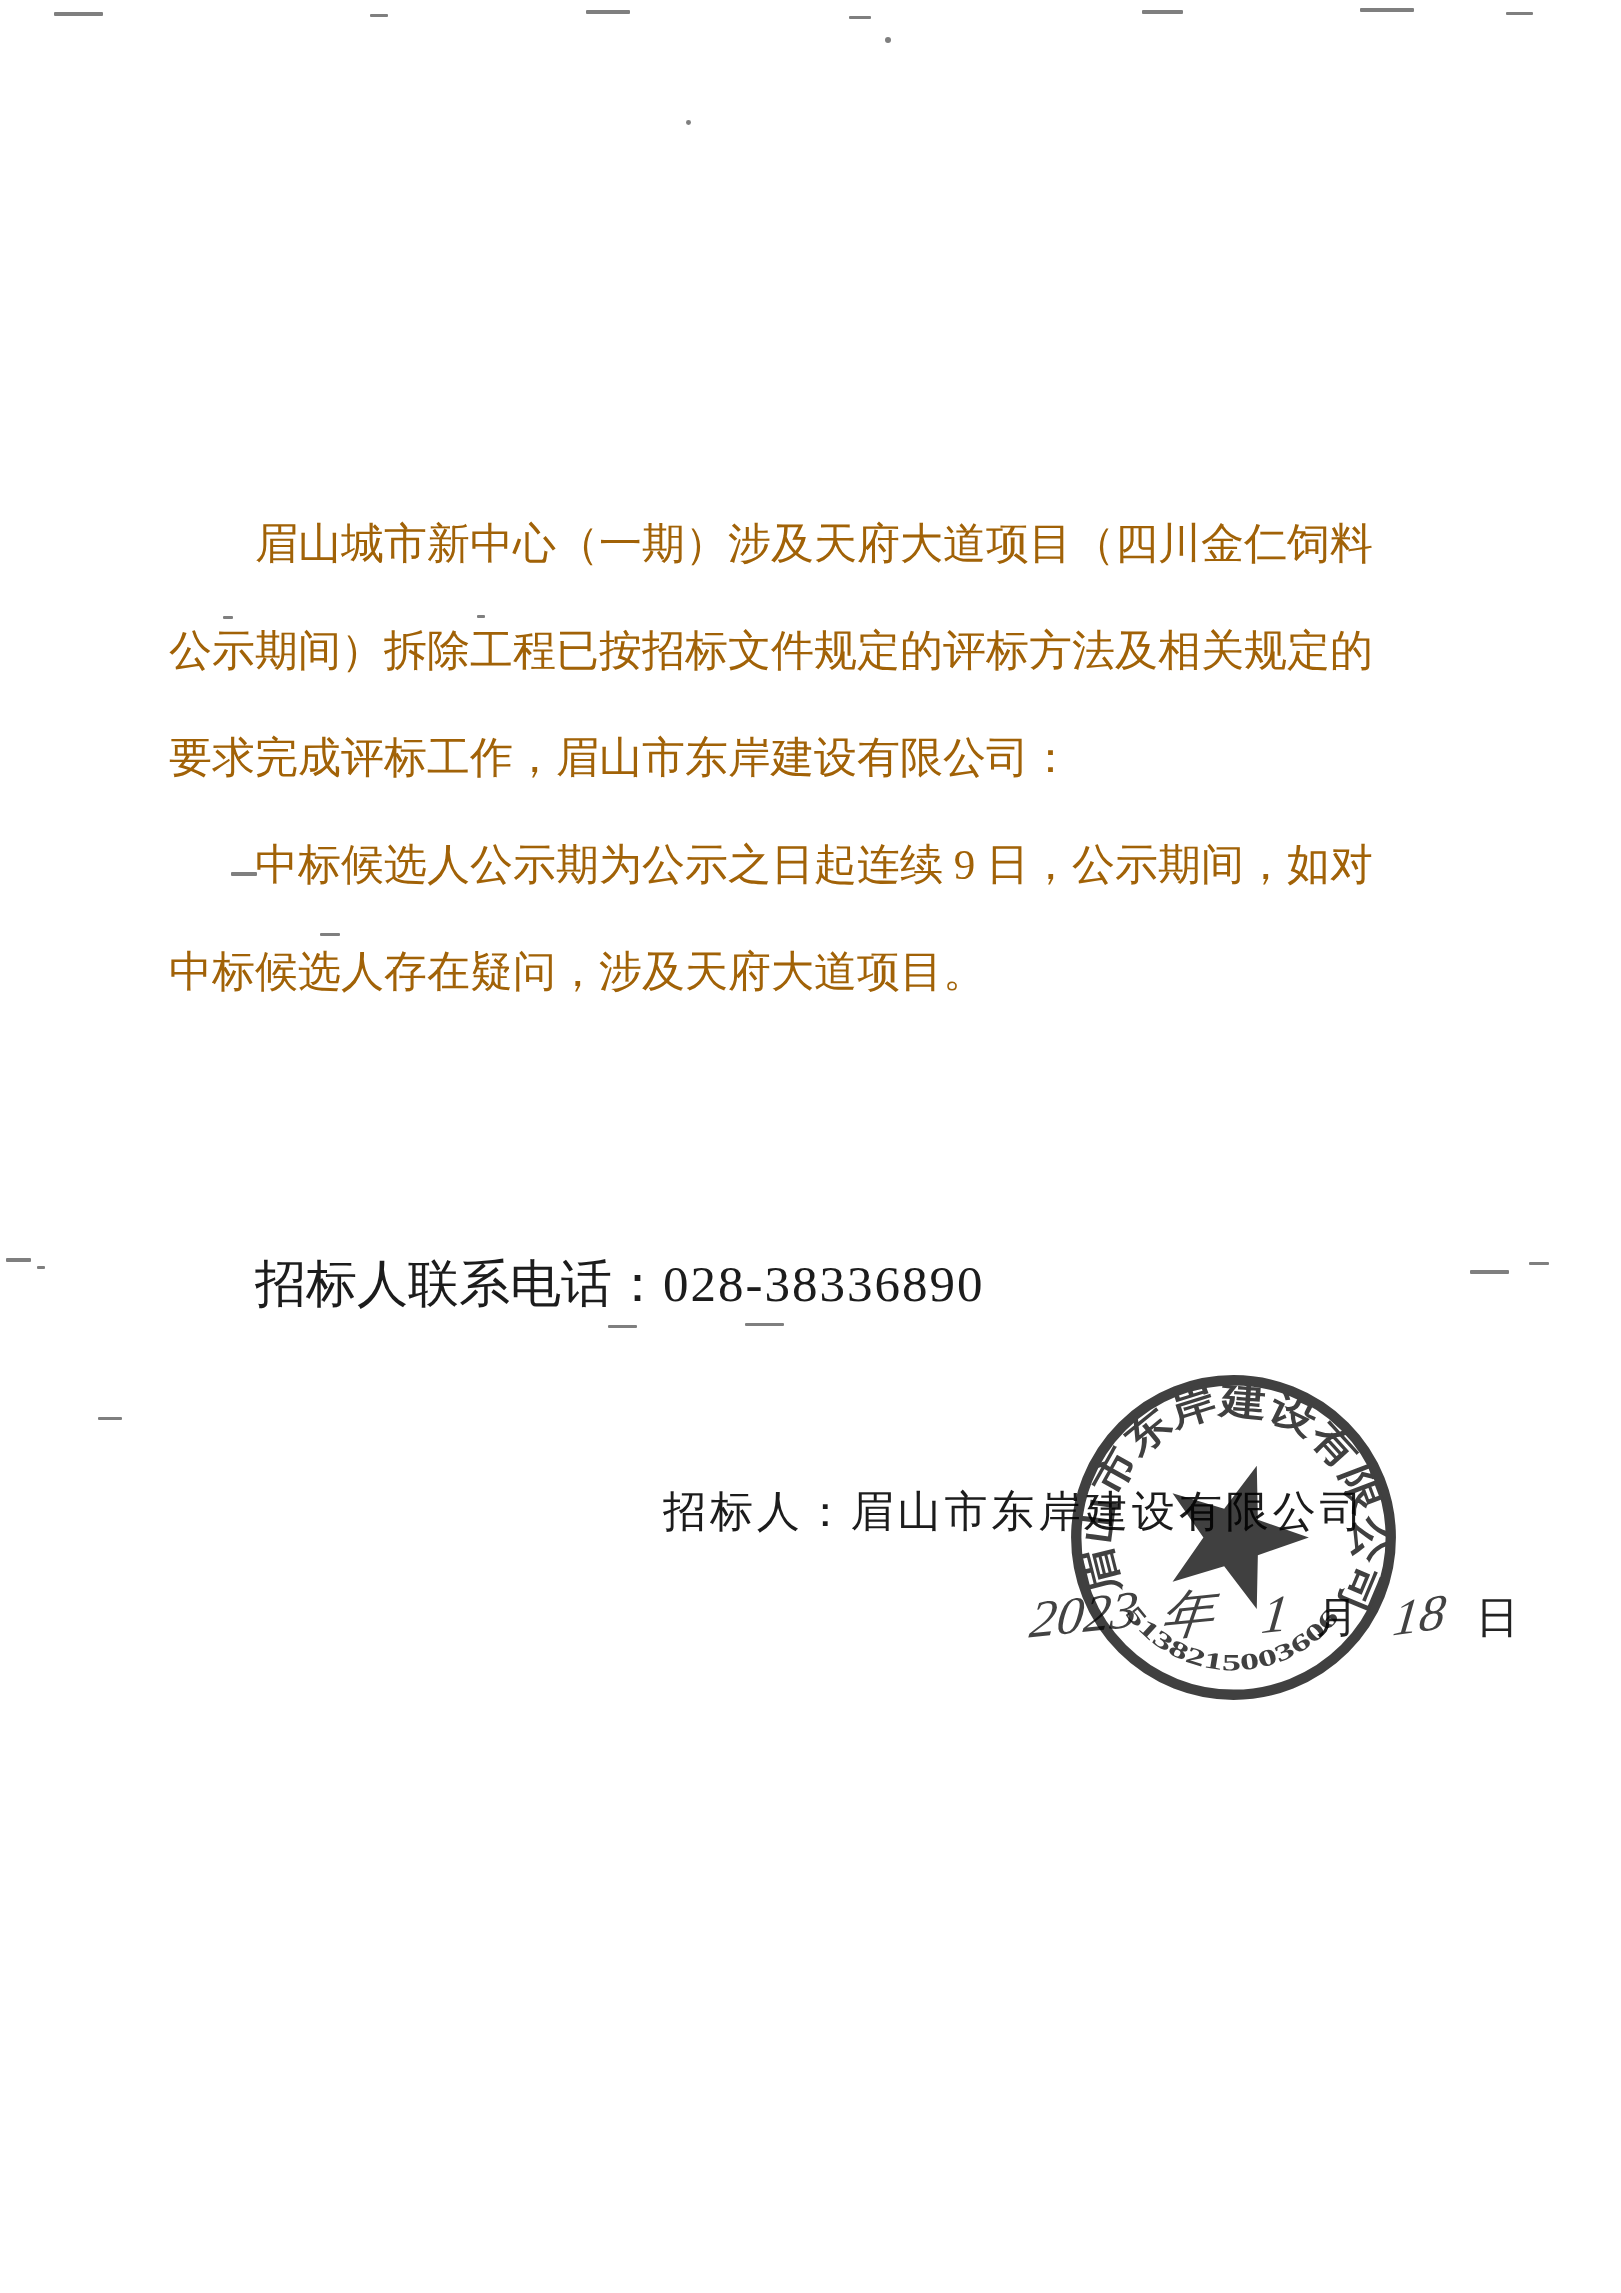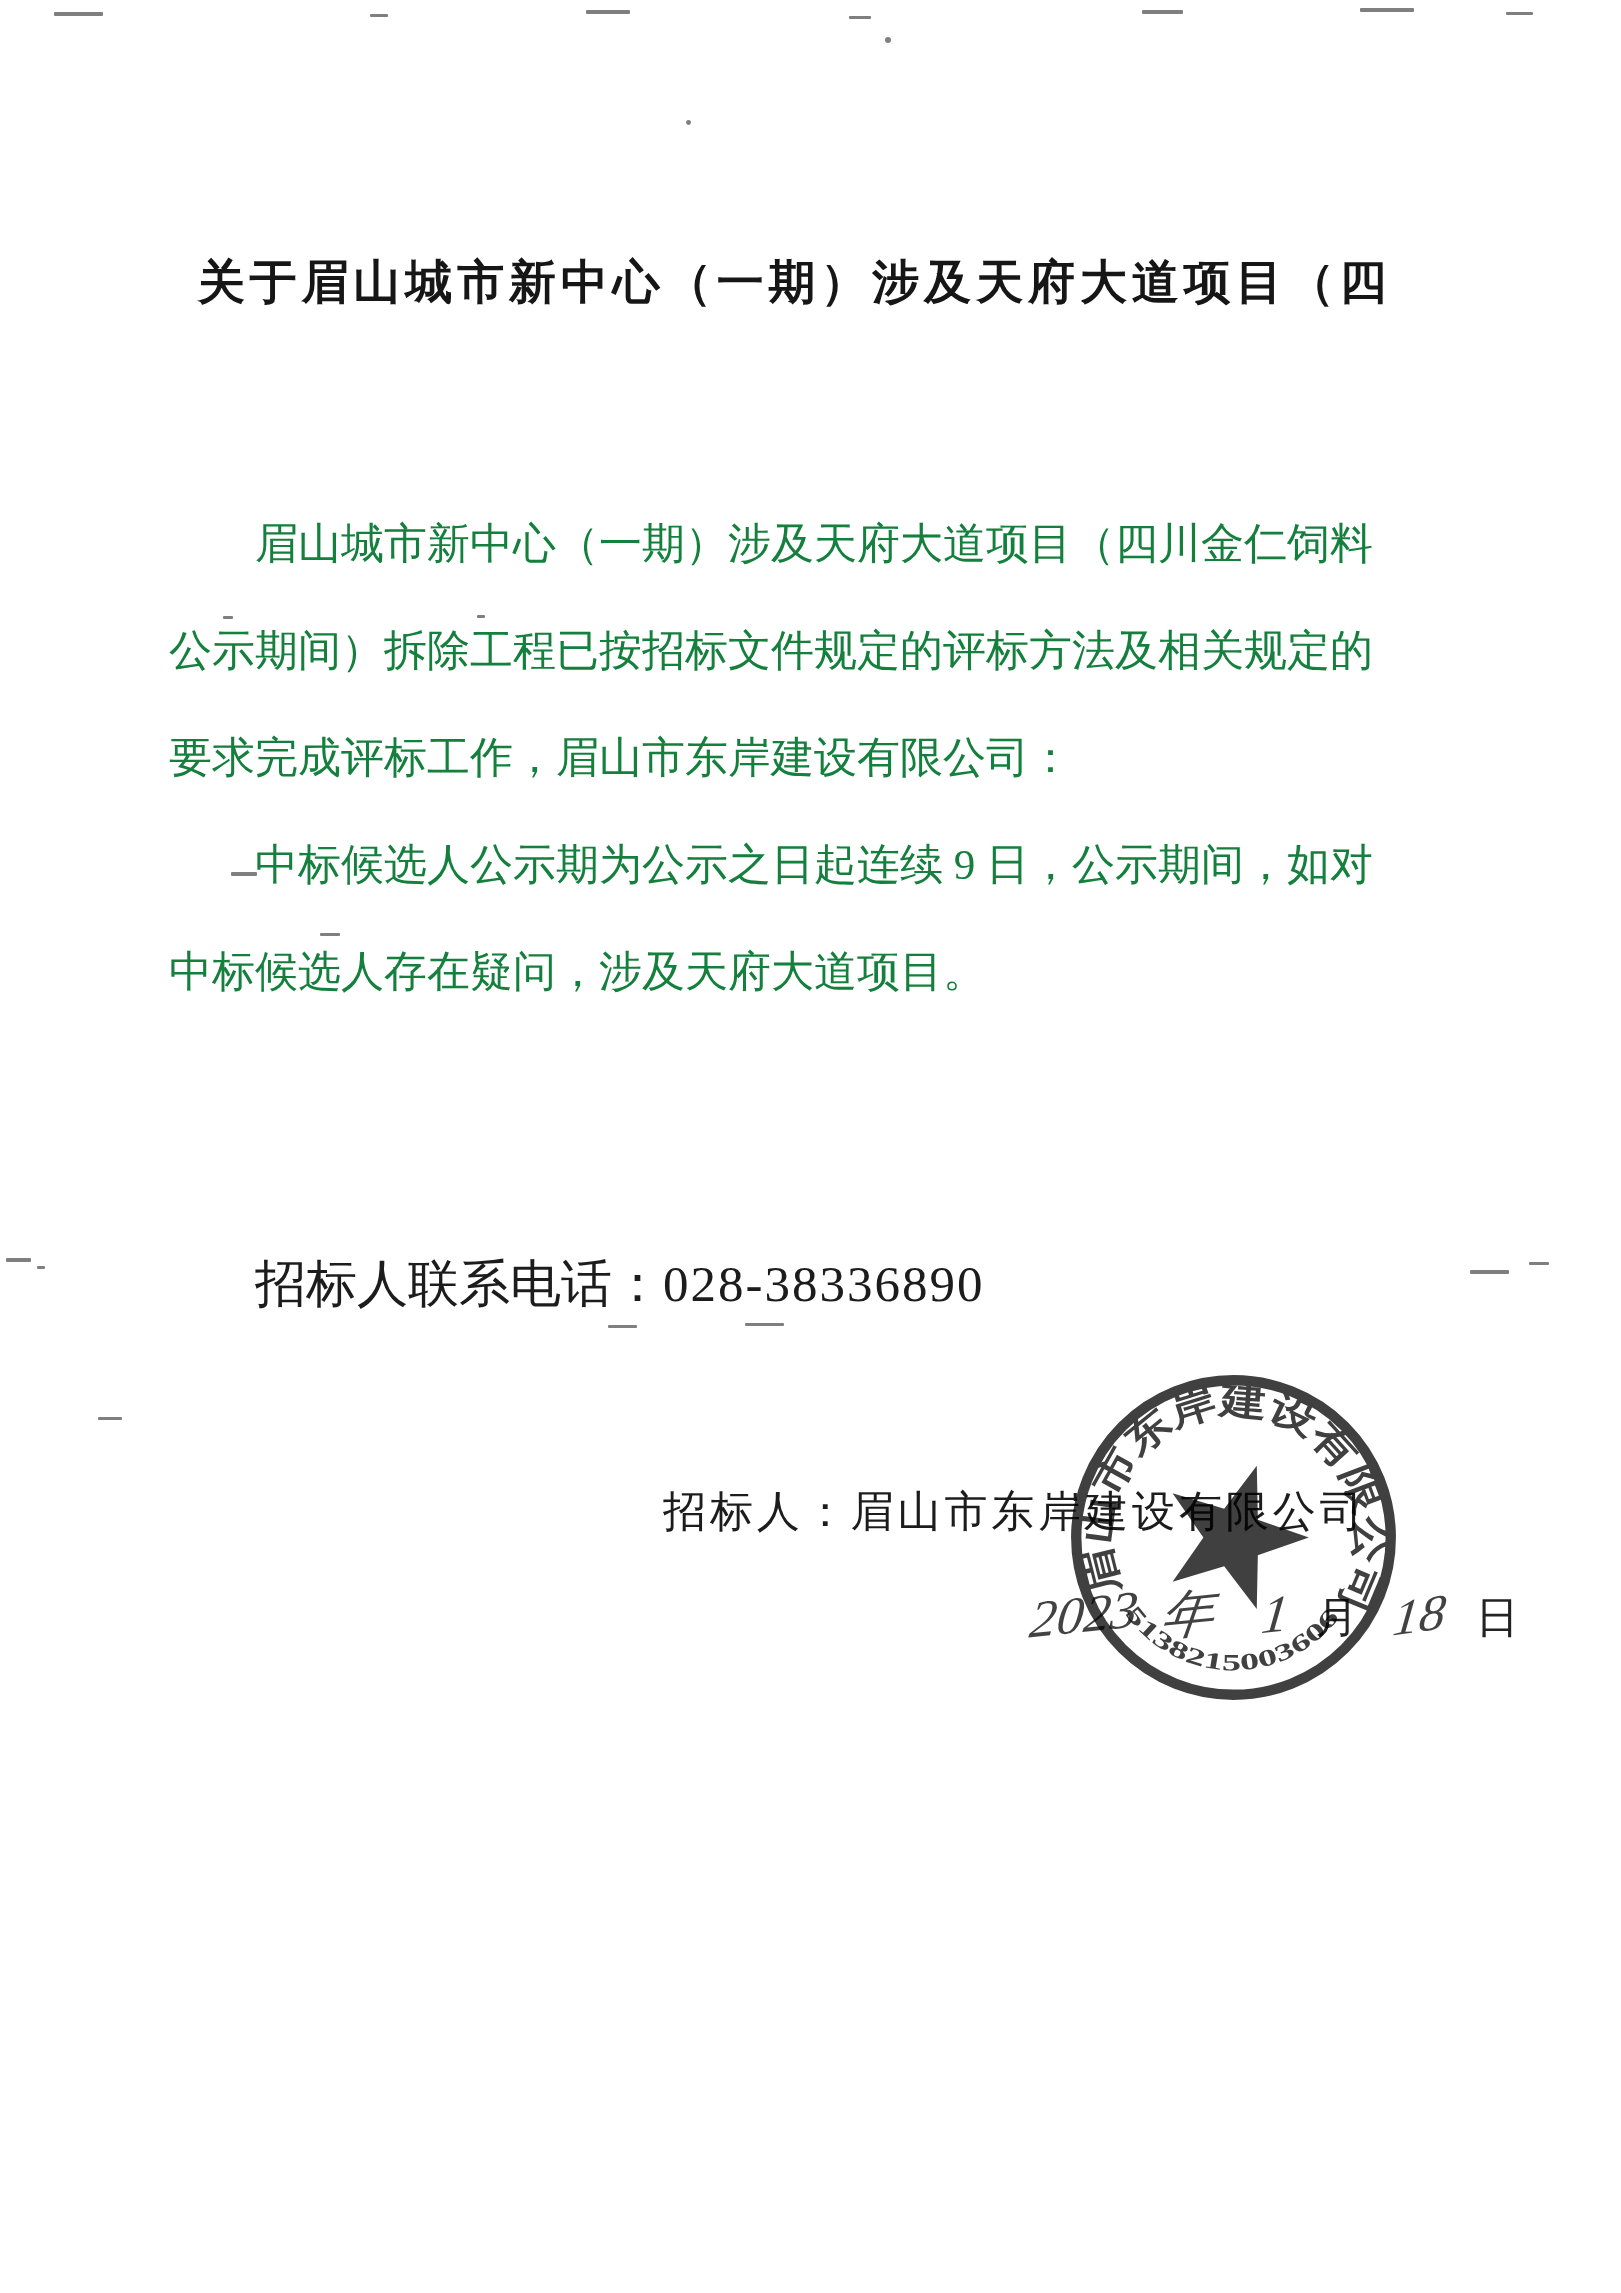--- a/index.html
+++ b/index.html
@@ -21,21 +21,21 @@
     color:#161616;
   }
   
   .body-block{
     position:absolute;left:169px;top:490px;width:1255px;
   }
   .body-line{
     height:107px;line-height:107px;
     font-size:43px;
     white-space:nowrap;
-    color:#15803d;
+    color:#a16207;
   }
   .indent{padding-left:86px;}
   .contact-line{
     position:absolute;left:255px;top:1255px;
     font-size:51px;line-height:59px;white-space:nowrap;
   }
   .contact-line .num{letter-spacing:2px;font-family:"Liberation Serif","DejaVu Serif",serif;}
   .signature-line{
     position:absolute;left:663px;top:1482px;
     font-size:43px;line-height:59px;white-space:nowrap;
@@ -79,21 +79,20 @@
   
   .noise{position:absolute;background:#3a3a3a;opacity:.65;border-radius:1px;}
   .dot{border-radius:50%;}
 </style>
 </head>
 <body>
 
 <div class="page">
 
   <div class="title">
-    <div>关于眉山城市新中心（一期）涉及天府大道项目（四</div>
   </div>
 
   <div class="body-block">
     <div class="body-line indent">眉山城市新中心（一期）涉及天府大道项目（四川金仁饲料</div>
     <div class="body-line">公示期间）拆除工程已按招标文件规定的评标方法及相关规定的</div>
     <div class="body-line">要求完成评标工作，眉山市东岸建设有限公司：</div>
     <div class="body-line indent">中标候选人公示期为公示之日起连续 9 日，公示期间，如对</div>
     <div class="body-line">中标候选人存在疑问，涉及天府大道项目。</div>
   </div>
 

